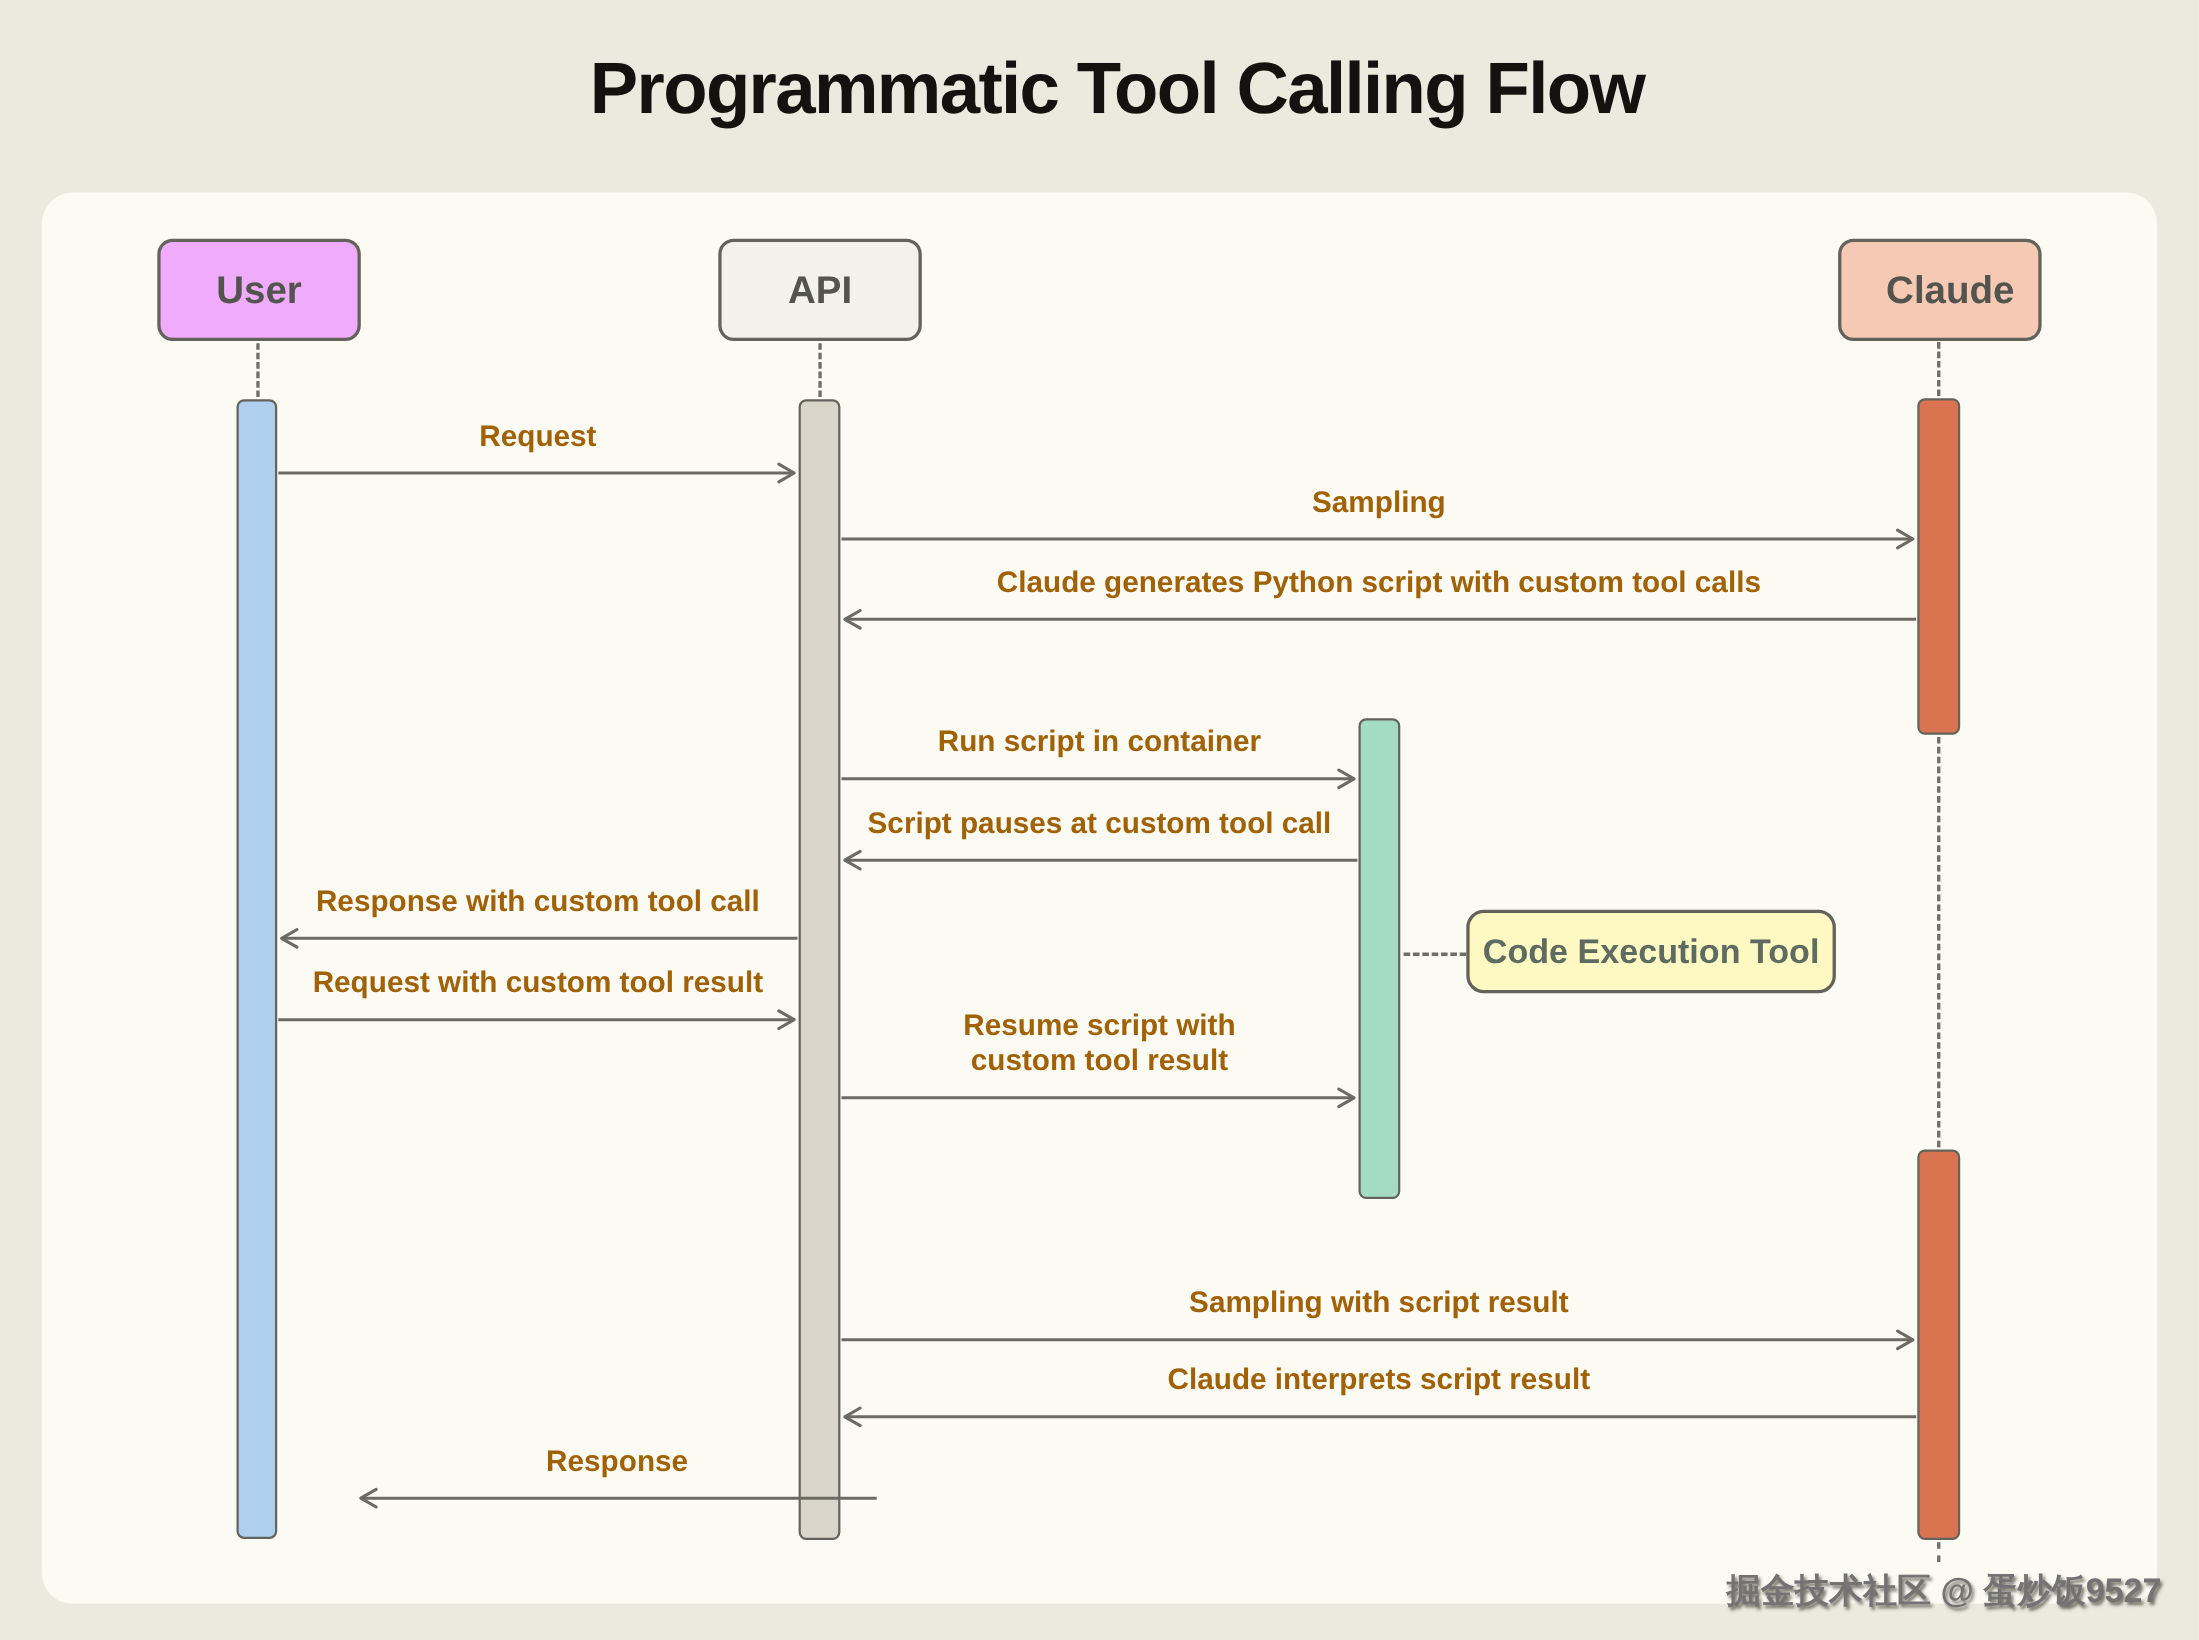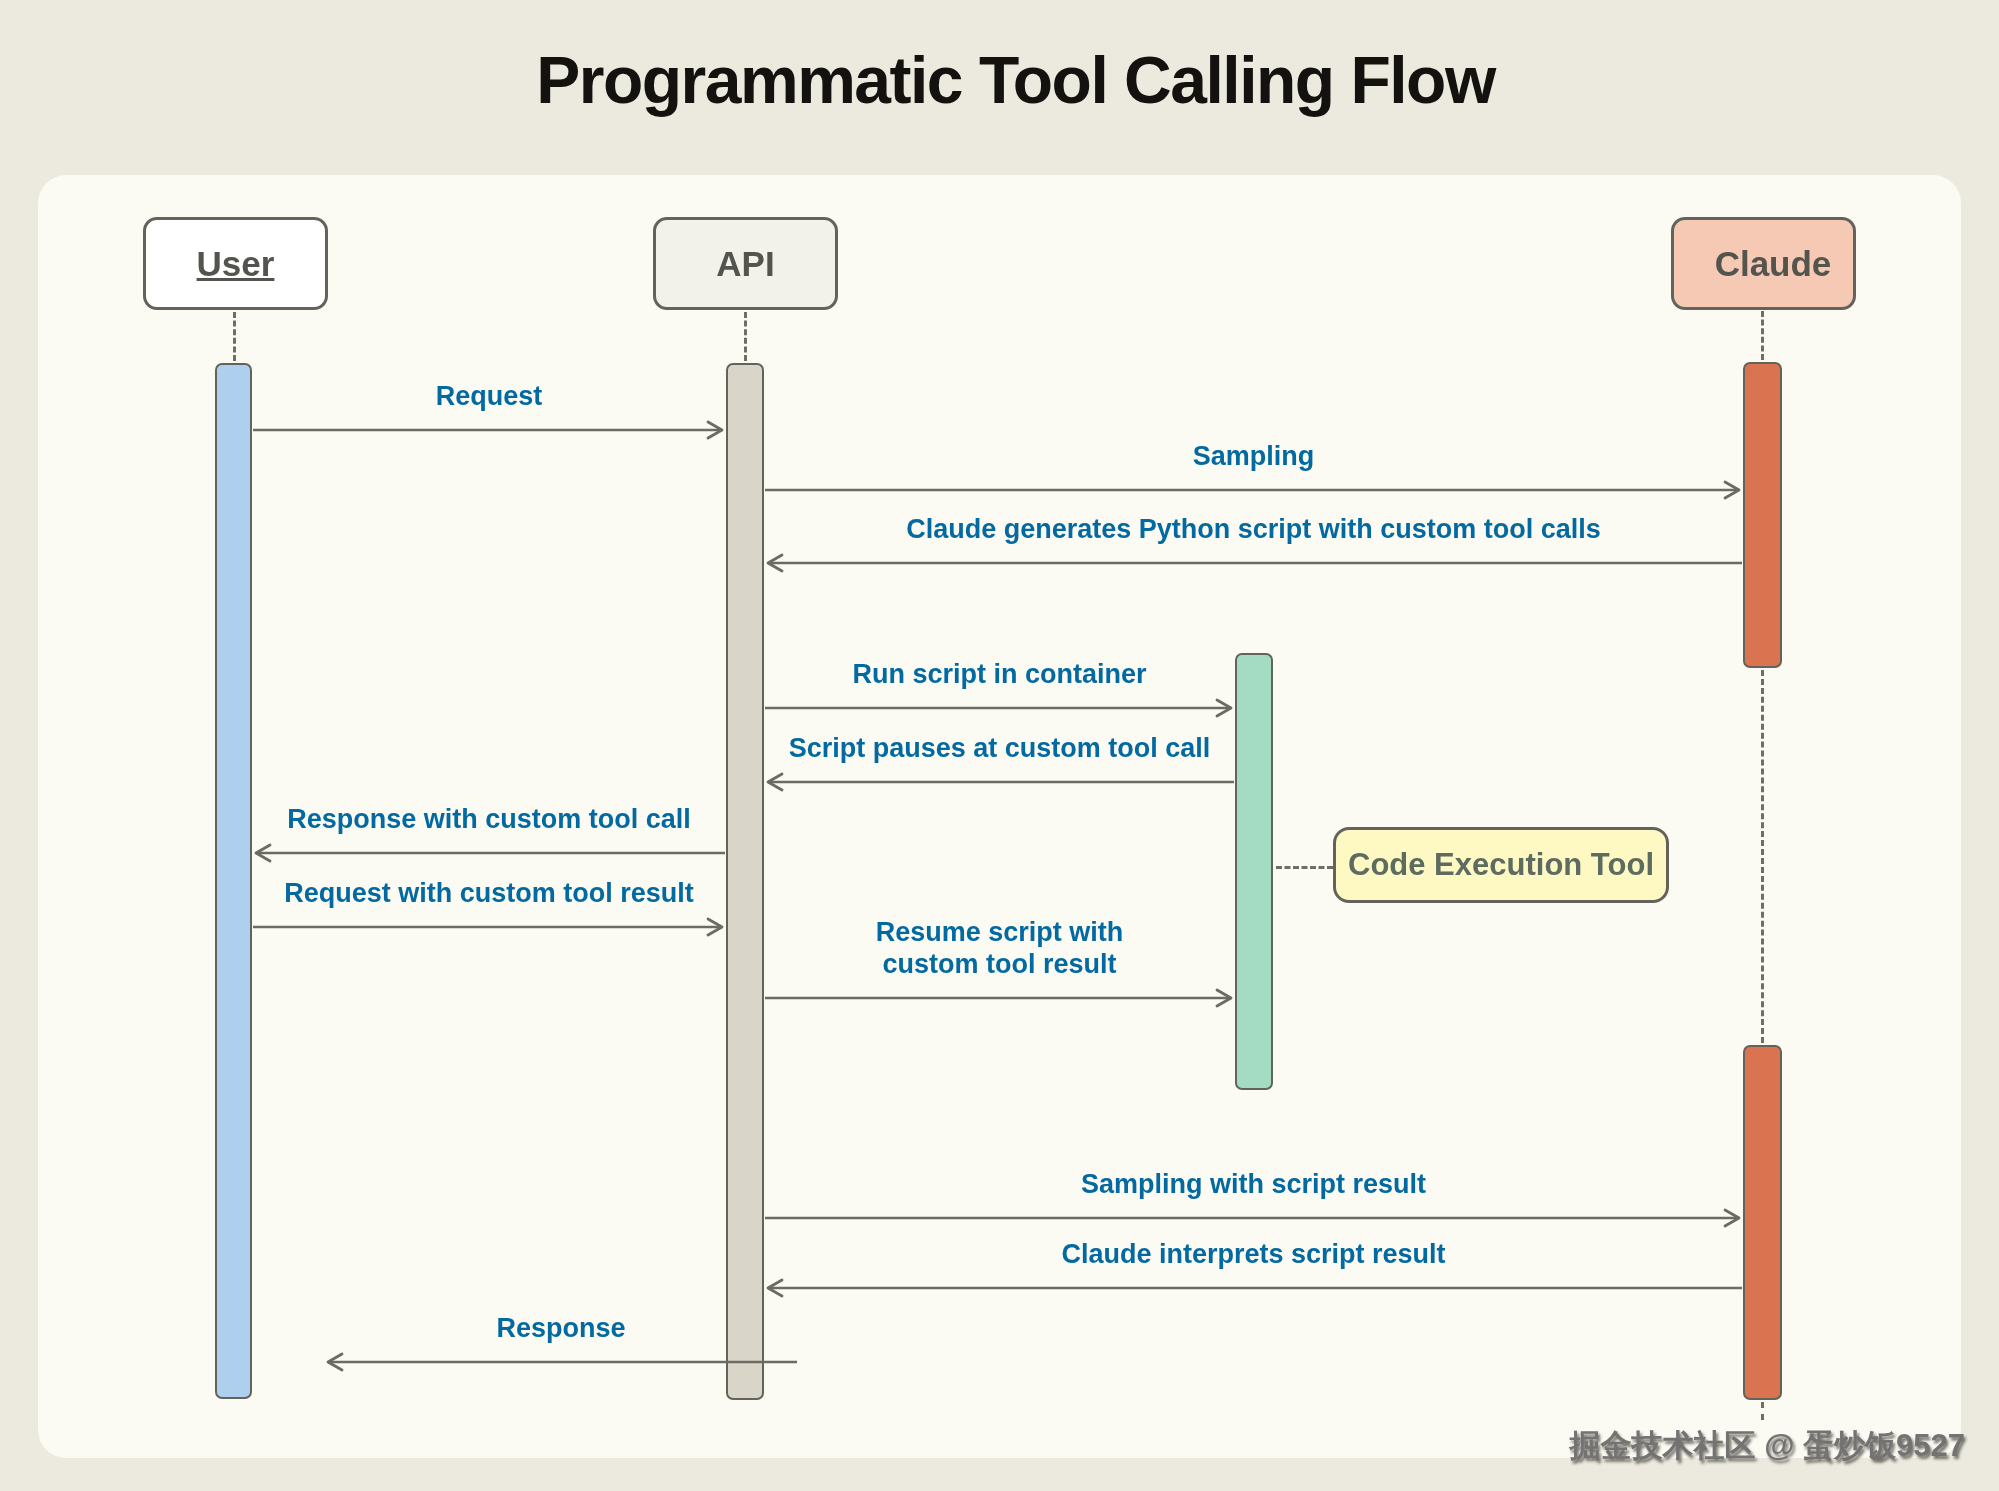--- a/index.html
+++ b/index.html
@@ -26,21 +26,21 @@
     background: #fbfaf3;
     border-radius: 28px;
   }
 
   .actor-box {
     position: absolute; width: 185px; height: 93px;
     border: 3px solid #63635c; border-radius: 14px;
     display: flex; align-items: center; justify-content: center;
     font-size: 35px; font-weight: 700; color: #53544d;
   }
-  .actor-user   { left: 143px;  top: 217px; background: #ffffff; text-decoration: underline; }
+  .actor-user   { left: 143px;  top: 217px; background: #f0abfc; }
   .actor-api    { left: 653px;  top: 217px; background: #f2f1ea; }
   .actor-claude { left: 1671px; top: 217px; background: #f6c9b5; padding-left: 19px; }
 
   .lifeline { position: absolute; width: 0; border-left: 3px dashed #6e6e65; }
   .ll-user    { left: 233px;  top: 312px; height: 49px; }
   .ll-api     { left: 744px;  top: 312px; height: 49px; }
   .ll-claude1 { left: 1761px; top: 311px; height: 49px; }
   .ll-claude2 { left: 1761px; top: 670px; height: 373px; }
   .ll-claude3 { left: 1761px; top: 1402px; height: 18px; }
 
@@ -61,21 +61,21 @@
     display: flex; align-items: center; justify-content: center;
     font-size: 31px; font-weight: 700; color: #5e6b60;
   }
   .tool-connector {
     position: absolute; left: 1276px; top: 866px; width: 57px; height: 0;
     border-top: 3px dashed #6e6e65;
   }
 
   .msg { position: absolute; display: flex; flex-direction: column; align-items: center; }
   .msg-label {
-    font-size: 27px; font-weight: 600; color: #0369a1;
+    font-size: 27px; font-weight: 600; color: #a16207;
     line-height: 32px; text-align: center; white-space: pre-line;
     margin-bottom: 6px;
   }
   .msg svg { display: block; }
   .msg line { stroke: #6b6b63; stroke-width: 2.6px; }
 
   
   .m1  { left: 252px; top: 380px;  width: 474px; }
   .m2  { left: 764px; top: 440px;  width: 979px; }
   .m3  { left: 764px; top: 513px;  width: 979px; }

